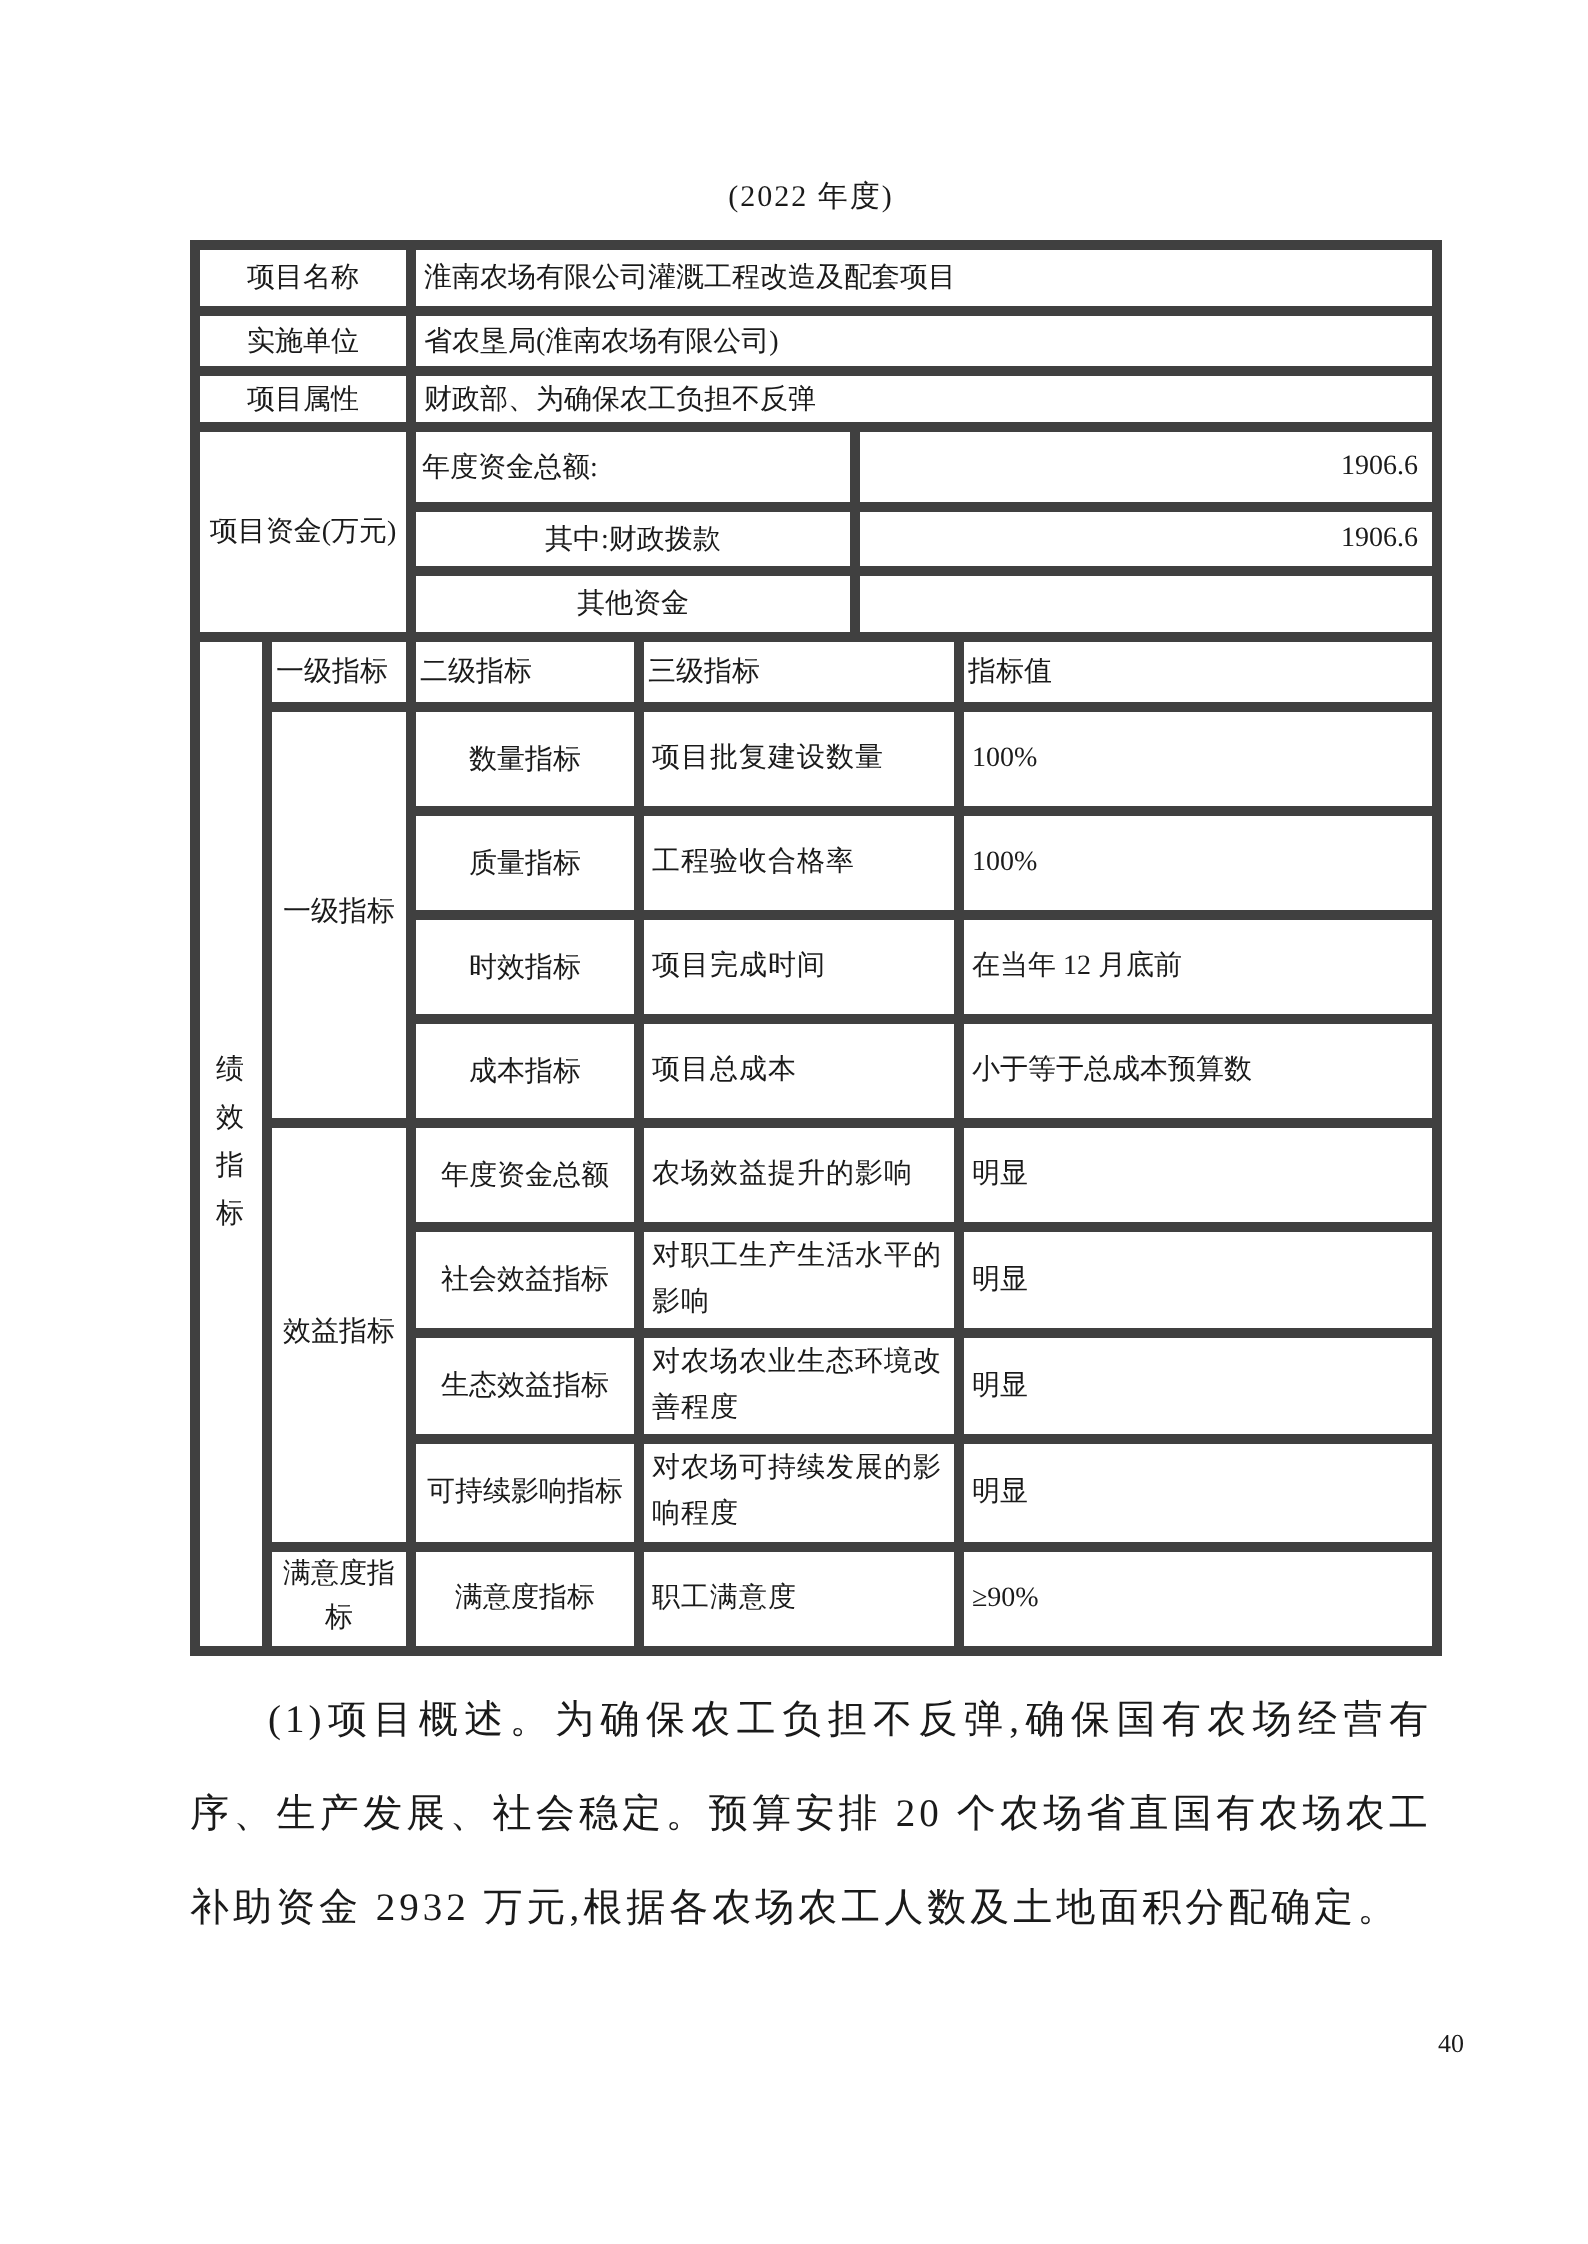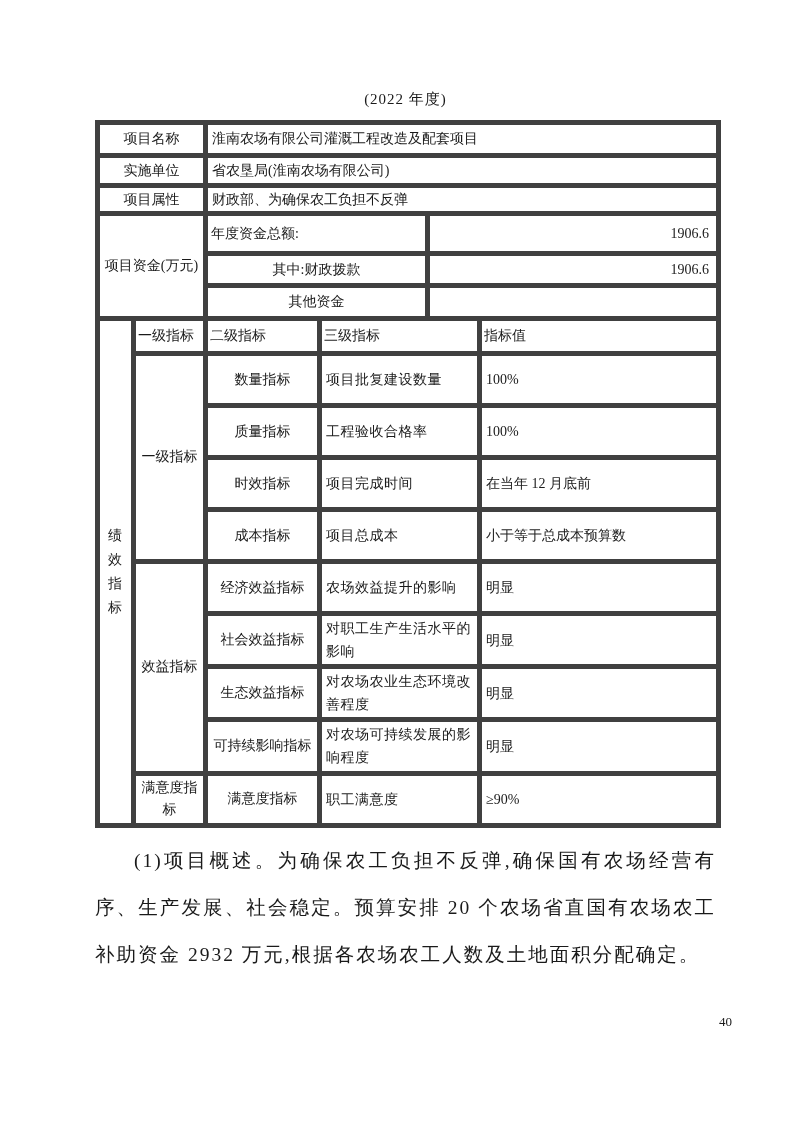--- a/index.html
+++ b/index.html
@@ -152,21 +152,21 @@
       <td class="c-val">在当年 12 月底前</td>
     </tr>
     <tr class="rh-ind">
       <td class="c-l2">成本指标</td>
       <td colspan="2" class="c-l3">项目总成本</td>
       <td class="c-val">小于等于总成本预算数</td>
     </tr>
 
     <tr class="rh-ind">
       <td rowspan="4" class="c-l1">效益指标</td>
-      <td class="c-l2">经济效益指标</td>
+      <td class="c-l2">年度资金总额</td>
       <td colspan="2" class="c-l3">农场效益提升的影响</td>
       <td class="c-val">明显</td>
     </tr>
     <tr class="rh-ind">
       <td class="c-l2">社会效益指标</td>
       <td colspan="2" class="c-l3">对职工生产生活水平的影响</td>
       <td class="c-val">明显</td>
     </tr>
     <tr class="rh-ind">
       <td class="c-l2">生态效益指标</td>

